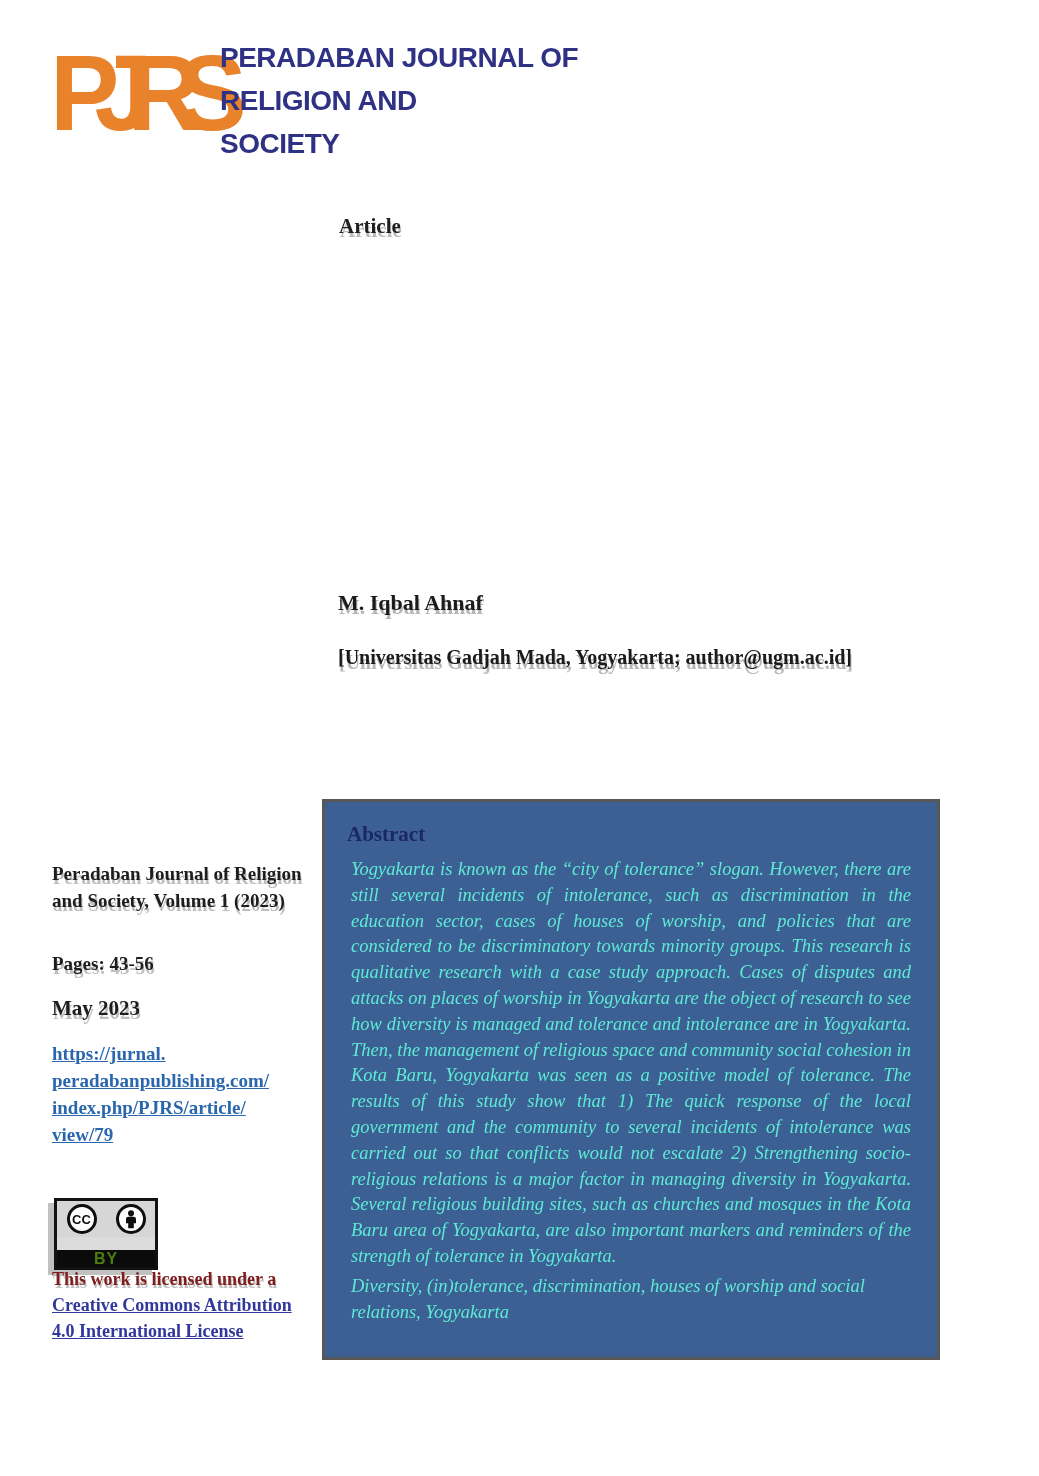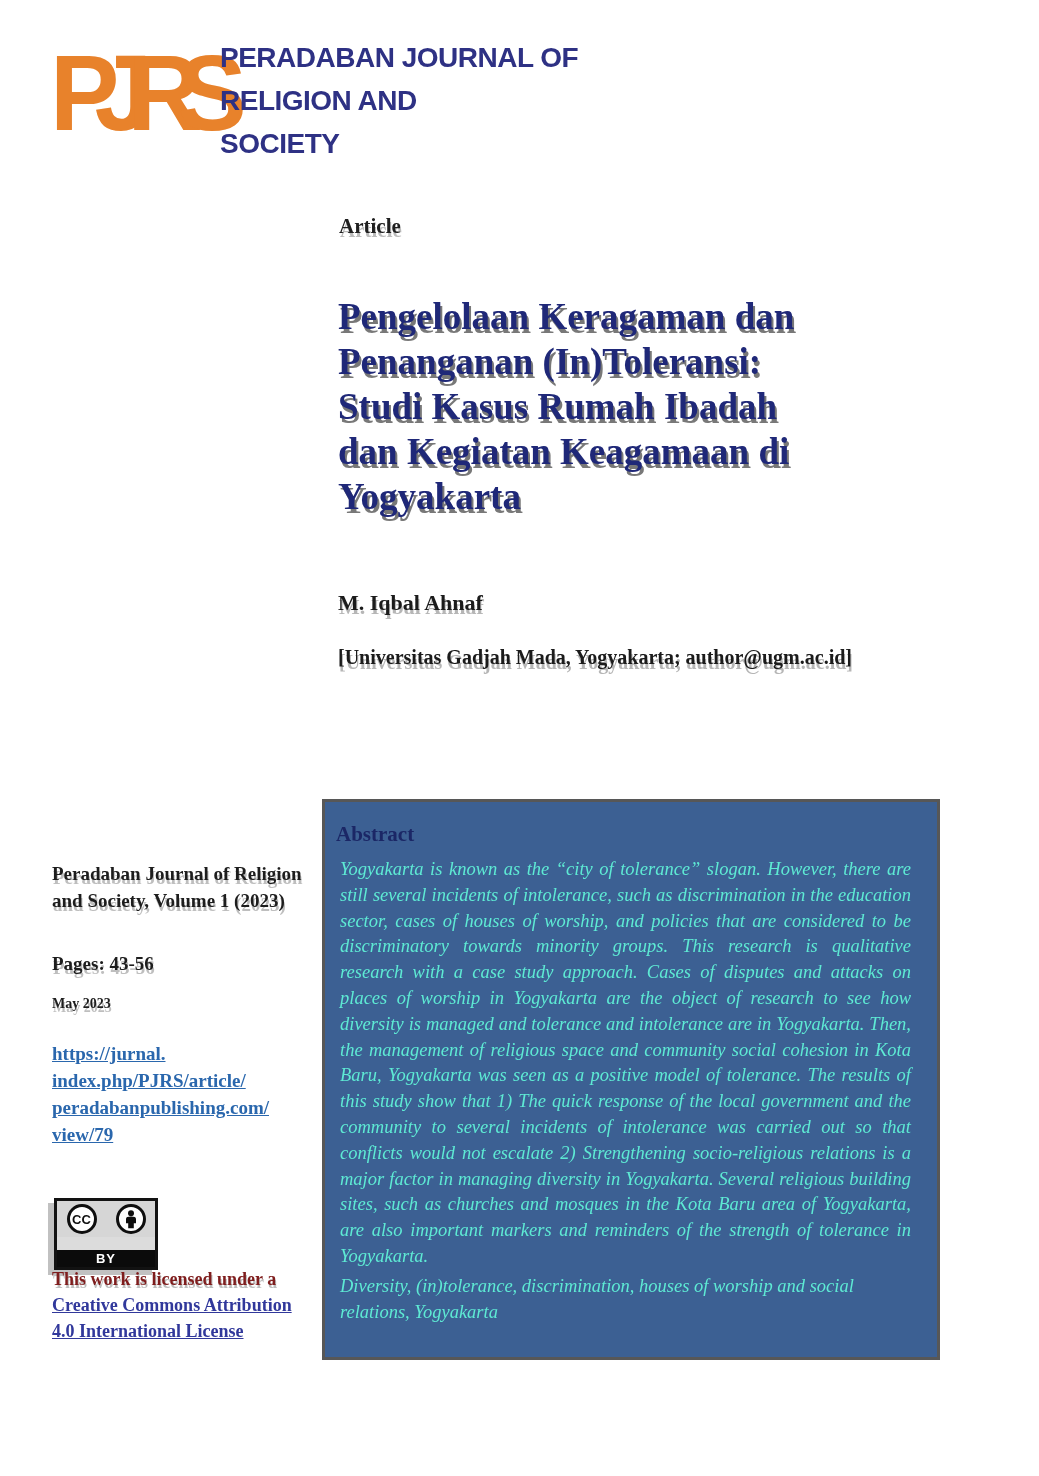--- a/index.html
+++ b/index.html
@@ -48,21 +48,21 @@
     font-size:20px;font-weight:bold;color:#1b1b1b;
     white-space:nowrap;
     text-shadow:1px 5px 0 rgba(110,110,110,0.5);
   }
   
   .sb{position:absolute;left:52px;width:260px;}
   .sb-journal-info{top:860px;font-size:19px;font-weight:bold;line-height:27px;
     color:#1d1d1d;text-shadow:1px 4px 0 rgba(110,110,110,0.45);}
   .sb-pages{top:953px;font-size:19px;font-weight:bold;color:#1d1d1d;
     text-shadow:1px 4px 0 rgba(110,110,110,0.45);}
-  .sb-date{top:996px;font-size:14px;font-weight:bold;color:#1d1d1d;
+  .sb-date{top:996px;font-size:21px;font-weight:bold;color:#1d1d1d;
     text-shadow:1px 4px 0 rgba(110,110,110,0.45);}
   .sb-url{top:1040px;font-size:19px;font-weight:bold;line-height:27px;}
   .sb-url a{color:#2a67ad;text-decoration:underline;display:block;word-break:break-all;}
   .sb-url a span{display:block;}
   .sb-copyright{top:1146px;font-size:19px;font-weight:bold;line-height:27px;
     color:#1d1d1d;text-shadow:1px 4px 0 rgba(110,110,110,0.45);}
   .sb-copyright span{display:block;}
   .sb-license{top:1266px;font-size:18px;font-weight:bold;line-height:26px;}
   .license-prefix{color:#7f1d1d;display:block;
     text-shadow:1px 3px 0 rgba(110,110,110,0.45);}
@@ -72,27 +72,27 @@
     position:absolute;left:54px;top:1198px;width:104px;height:72px;
     border:3px solid #121212;background:#dcdcdc;box-sizing:border-box;
     box-shadow:-6px 5px 0 rgba(160,160,160,0.65);
   }
   .cc-top{position:absolute;left:0;top:0;right:0;height:36px;
     display:flex;align-items:center;justify-content:space-around;background:#d6d6d6;}
   .cc-circle{width:30px;height:30px;border:3px solid #0e0e0e;border-radius:50%;
     background:#ffffff;box-sizing:border-box;display:flex;align-items:center;justify-content:center;
     font-family:"Liberation Sans",sans-serif;font-weight:bold;font-size:13px;color:#0e0e0e;}
   .cc-bottom{position:absolute;left:0;bottom:0;right:0;height:17px;background:#0b0b0b;
-    color:#ffffff;font-family:"Liberation Sans",sans-serif;font-weight:bold;font-size:13px;
+    color:#4d7c0f;font-family:"Liberation Sans",sans-serif;font-weight:bold;font-size:16px;
     display:flex;align-items:center;justify-content:center;letter-spacing:1px;}
   
   .abstract-box{
     position:absolute;left:322px;top:799px;width:618px;height:561px;
     background:#3c6093;border:3px solid #575757;box-sizing:border-box;
-    padding:20px 22px 0 11px;
+    padding:20px 22px 0 22px;
   }
   .abstract-heading,.keyword-heading{
     font-size:21px;font-weight:bold;color:#1b2766;margin:0 0 10px 0;
   }
   .abstract-text,.keyword-text{
     font-size:18.5px;font-style:italic;line-height:25.8px;color:#5eead4;
     text-align:justify;margin:4px;
   }
   .keyword-heading{margin-top:18px;}
   .keyword-text{text-align:left;}
@@ -104,42 +104,35 @@
 
   <div class="logo">PJRS</div>
   <div class="journal-name">
     <span>PERADABAN JOURNAL OF</span>
     <span>RELIGION AND</span>
     <span>SOCIETY</span>
   </div>
 
   <div class="article-label">Article</div>
 
-  <div class="article-title">
-    <span>Pengelolaan Keragaman dan</span>
-    <span>Penanganan (In)Toleransi:</span>
-    <span>Studi Kasus Rumah Ibadah</span>
-    <span>dan Kegiatan Keagamaan di</span>
-    <span>Yogyakarta</span>
-  </div>
 
   <div class="article-author">M. Iqbal Ahnaf</div>
   <div class="article-affiliation">[Universitas Gadjah Mada, Yogyakarta; author@ugm.ac.id]</div>
 
   <div class="sb sb-journal-info">Peradaban Journal of Religion and Society, Volume 1 (2023)</div>
 
   <div class="sb sb-pages">Pages: 43-56</div>
 
   <div class="sb sb-date">May 2023</div>
 
   <div class="sb sb-url">
     <a href="#">
       <span>https://jurnal.</span>
+      <span>peradabanpublishing.com/</span>
       <span>index.php/PJRS/article/</span>
-      <span>peradabanpublishing.com/</span>
       <span>view/79</span>
     </a>
   </div>
 
 
   <div class="cc-badge">
     <div class="cc-top">
       <div class="cc-circle">CC</div>
       <div class="cc-circle">
         <svg width="18" height="20" viewBox="0 0 18 20" aria-hidden="true">

